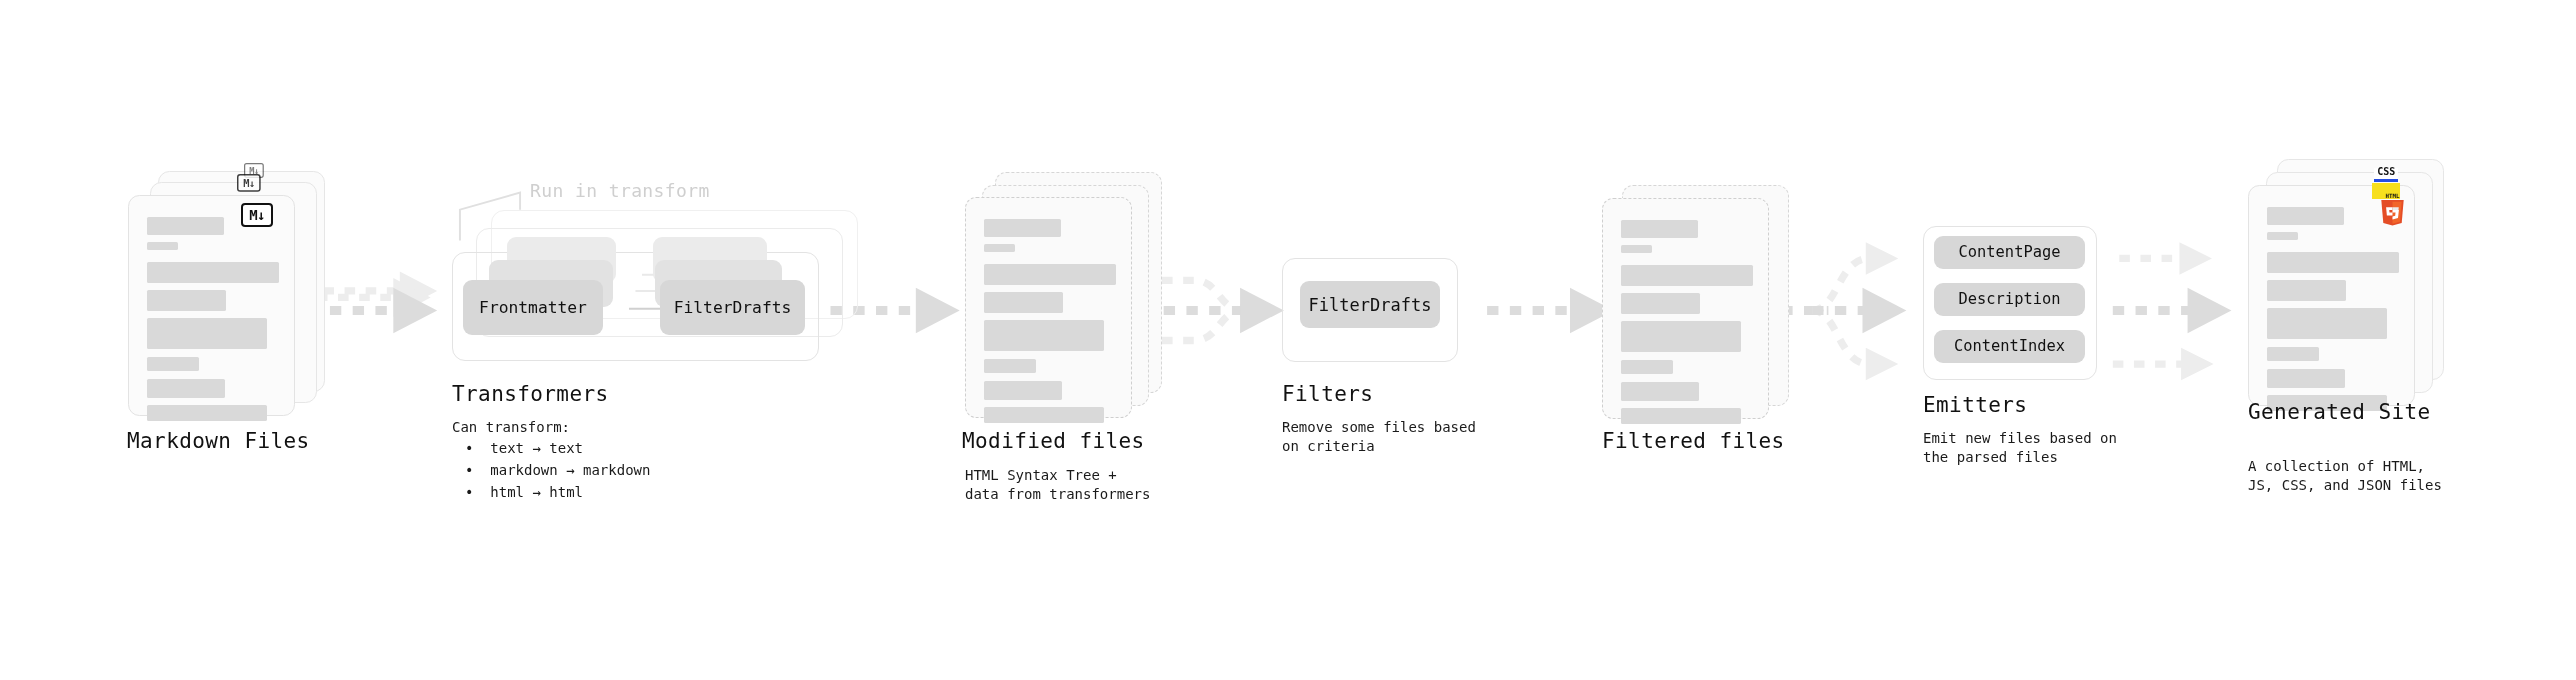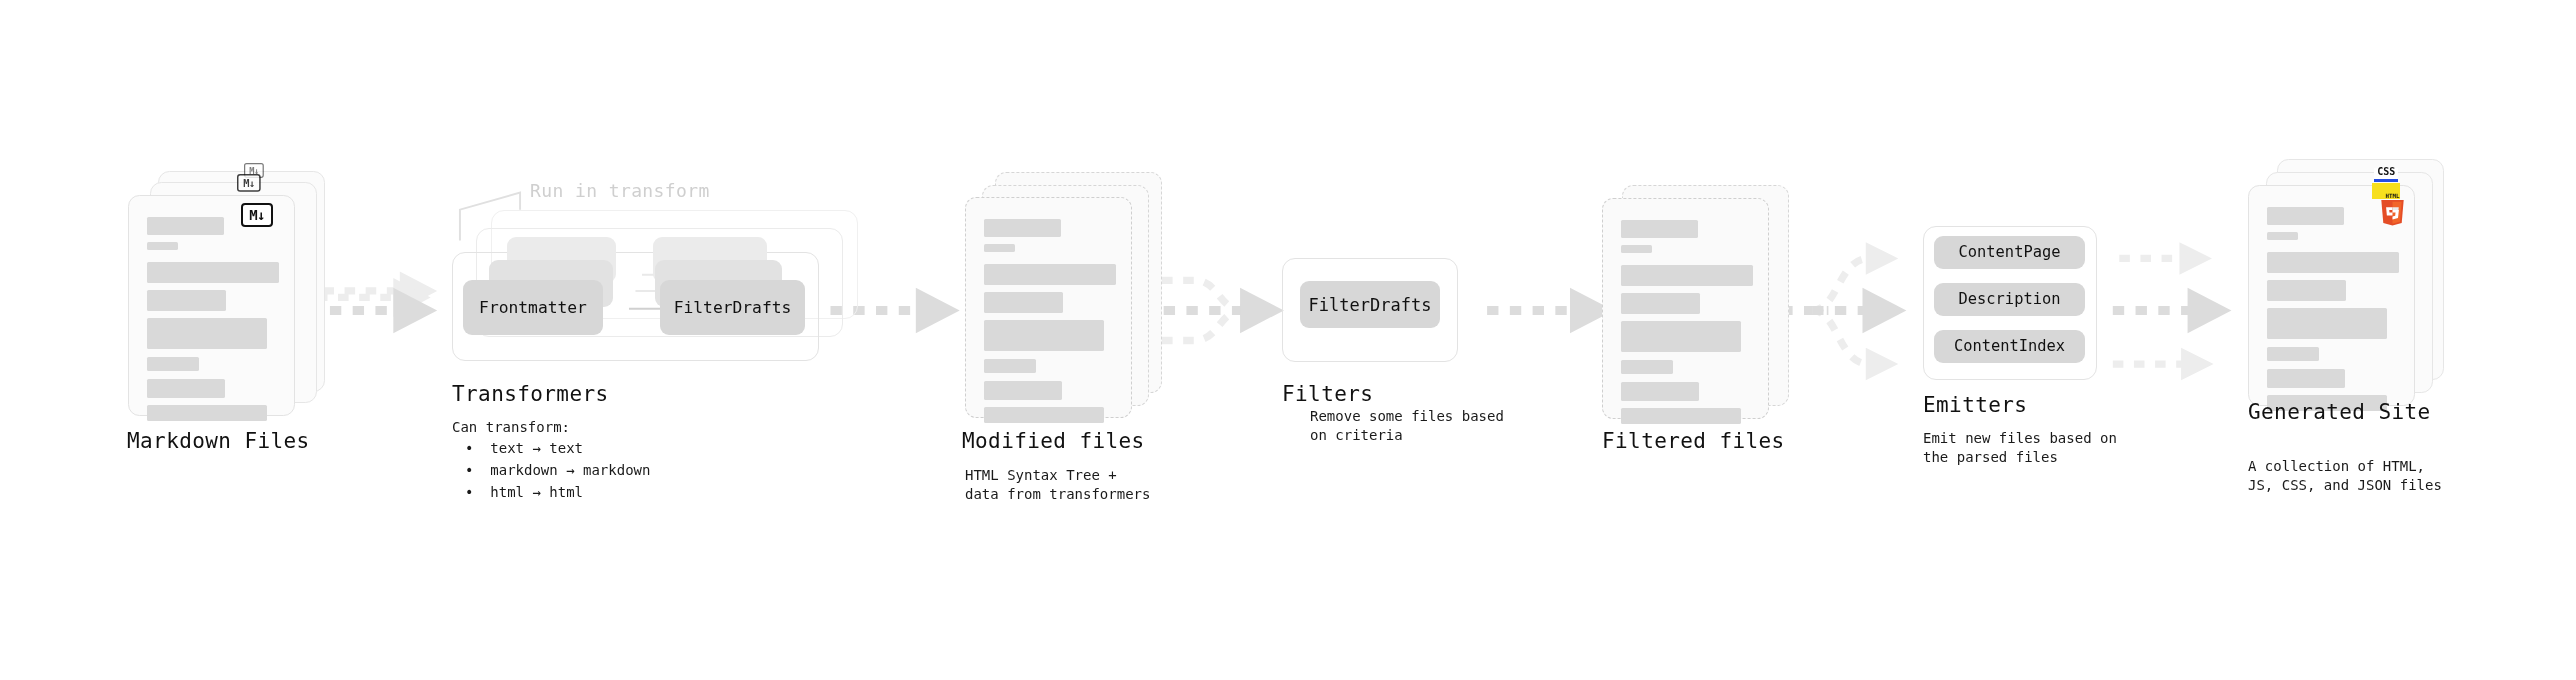--- a/index.html
+++ b/index.html
@@ -203,21 +203,21 @@
     </div>
     <div class="title" style="left:954px;top:429px;margin-left:8px;">Modified files</div>
     <div class="subtitle" style="left:965px;top:466px;">HTML Syntax Tree +
 data from transformers</div>
   </div>
 
   <div class="node">
     <div class="group" style="left:1282px;top:258px;width:176px;height:104px;"></div>
     <div class="pill" style="left:1300px;top:281px;width:140px;height:47px;font-size:17px;">FilterDrafts</div>
     <div class="title" style="left:1282px;top:382px;">Filters</div>
-    <div class="subtitle" style="left:1282px;top:407px;margin-left:28px;">Remove some files based
+    <div class="subtitle" style="left:1282px;top:418px;">Remove some files based
 on criteria</div>
   </div>
 
   <div class="node">
     <div class="ghost dashed" style="left:1622px;top:185px;"></div>
     <div class="doc dashed" style="left:1602px;top:198px;">
       <div class="bar" style="width:77px;height:18px;"></div>
       <div class="bar" style="width:31px;height:8.1px;margin-bottom:11.4px;"></div>
       <div class="bar" style="width:132px;height:21px;"></div>
       <div class="bar" style="width:79px;height:21px;"></div>

